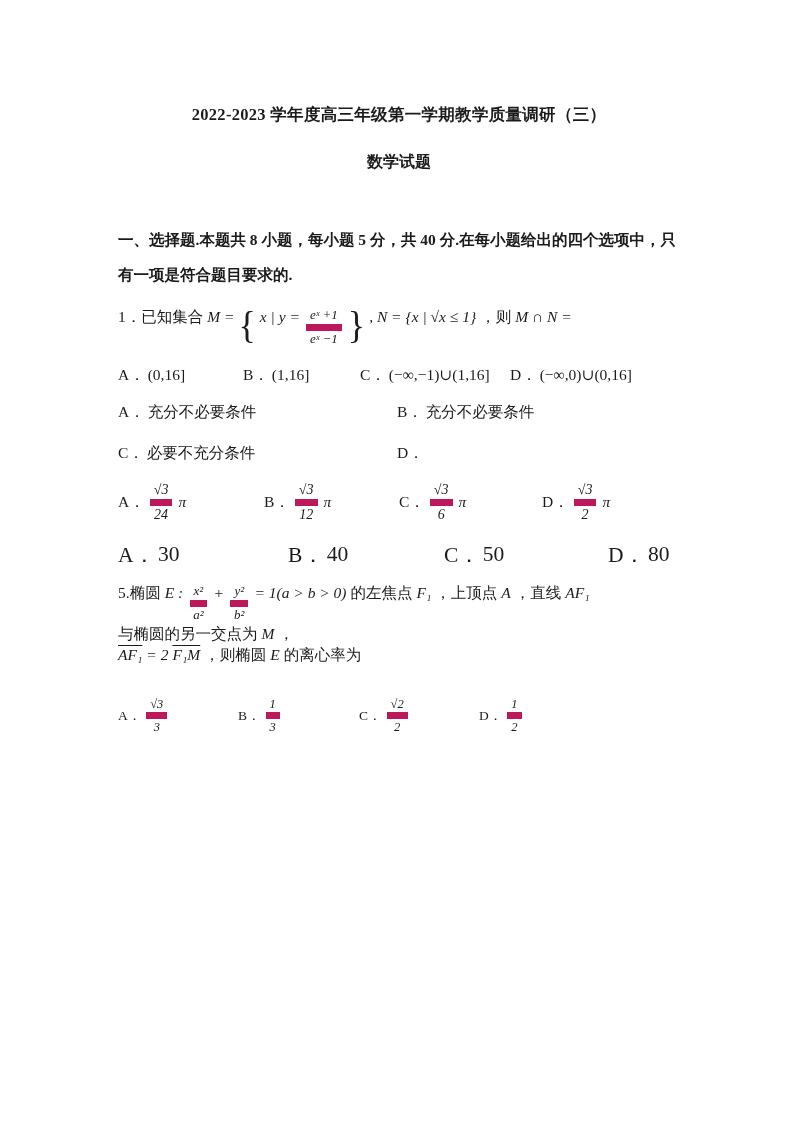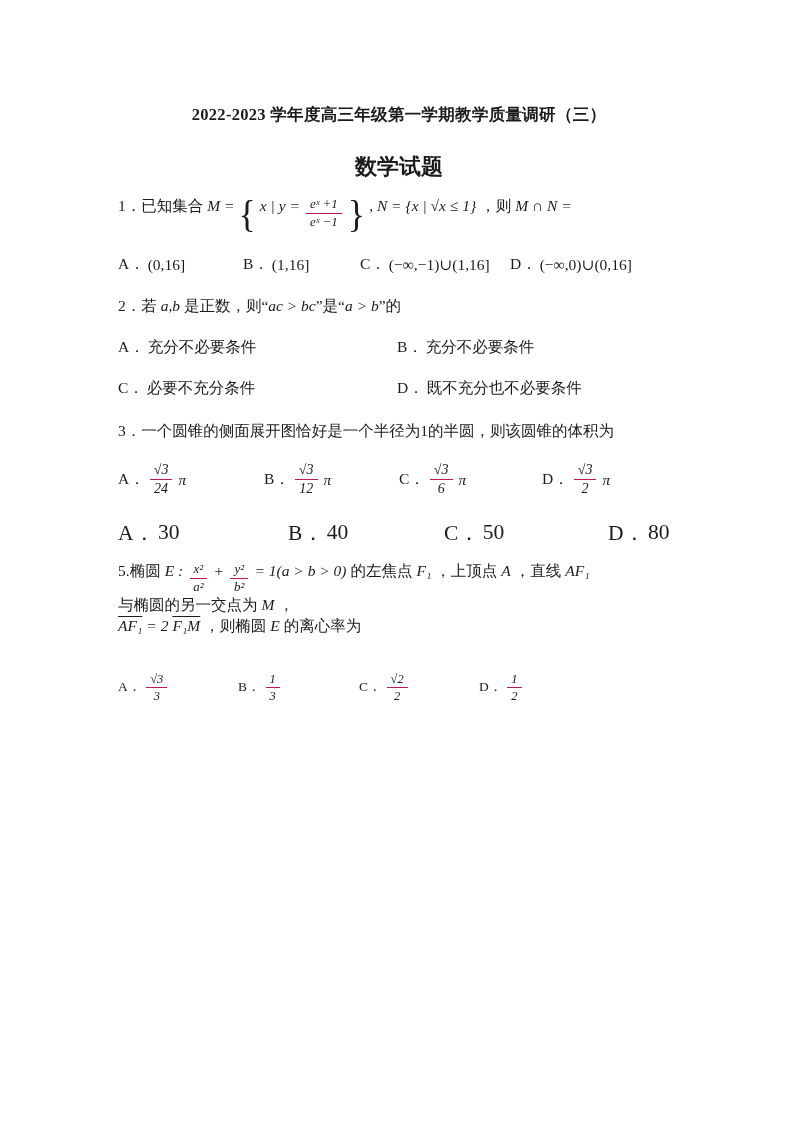--- a/index.html
+++ b/index.html
@@ -3,28 +3,28 @@
 <meta charset="utf-8">
 <style>
   html,body{margin:0;padding:0;background:#ffffff;}
   .page{
     width:794px;height:845px;margin:0 auto;background:#ffffff;
     padding:104px 114px 40px 118px;box-sizing:border-box;
     font-family:"Liberation Serif","DejaVu Serif",serif;
     color:#1b1b1b;font-size:15.5px;overflow:hidden;position:relative;
   }
   .title{font-size:16.5px;font-weight:700;text-align:center;letter-spacing:.3px;}
-  .subtitle{font-size:22px;font-weight:700;text-align:center;margin-top:26px;}
+  .subtitle{font-size:16px;font-weight:700;text-align:center;margin-top:26px;}
   .section-heading{font-weight:700;margin-top:50px;line-height:2.25;}
   .question{margin-top:14px;}
   .stem{line-height:2.2;}
   .stem-flex{display:flex;align-items:flex-start;flex-wrap:wrap;column-gap:4px;min-height:54px;line-height:1.35;font-family:Liberation Serif, serif;}
   .math{font-style:italic;}
   .frac{display:inline-flex;flex-direction:column;align-items:center;vertical-align:middle;font-size:13px;line-height:1.3;margin:0 2px;}
-  .frac .num{display:block;padding:0 4px;border-bottom:1px solid #be185d;}
+  .frac .num{display:block;padding:0 4px;border-bottom:7px solid #be185d;}
   .frac .den{display:block;padding:0 4px;}
   .big-brace{font-size:36px;font-weight:400;line-height:1;display:inline-block;transform:scaleY(1.08);font-style:normal;}
   .options{display:grid;align-items:center;margin-top:4px;}
   .opts-q1{grid-template-columns:125px 117px 150px auto;}
   .opts-q2{grid-template-columns:279px auto;row-gap:18px;margin-top:12px;line-height:1.5;}
   .opts-q3{grid-template-columns:146px 135px 143px auto;margin-top:8px;min-height:48px;}
   .opts-q3 .frac{font-size:14px;}
   .opts-q4{grid-template-columns:170px 156px 164px auto;font-size:21.5px;margin-top:10px;}
   .opts-q5{grid-template-columns:120px 121px 120px auto;font-size:13.5px;margin-top:8px;min-height:46px;}
   .opts-q5 .frac{font-size:12.5px;}
@@ -34,20 +34,21 @@
   .pi{margin-left:1px;}
 </style>
 </head>
 <body>
 
 <div class="page">
 
   <div class="title">2022-2023 学年度高三年级第一学期教学质量调研（三）</div>
   <div class="subtitle">数学试题</div>
 
+  <div class="section-heading">一、选择题.本题共 8 小题，每小题 5 分，共 40 分.在每小题给出的四个选项中，只有一项是符合题目要求的.</div>
 
   <div class="question">
     <div class="stem stem-flex">
       <span>1．已知集合</span>
       <span class="math">M =</span>
       <span class="big-brace">{</span>
       <span class="math">x | y =</span>
       <span class="frac">
         <span class="num math">eˣ +1</span>
         <span class="den math">eˣ −1</span>
@@ -71,47 +72,40 @@
         <span>(−∞,−1)∪(1,16]</span>
       </span>
       <span class="option">
         <span class="opt-label">D．</span>
         <span>(−∞,0)∪(0,16]</span>
       </span>
     </div>
   </div>
 
   <div class="question">
-    <div class="stem">
-      <span>2．若</span>
-      <span class="math">a,b</span>
-      <span>是正数，则“</span><span class="math">ac &gt; bc</span><span>”是“</span><span class="math">a &gt; b</span><span>”的</span>
-    </div>
     <div class="options opts-q2">
       <span class="option">
         <span class="opt-label">A．</span>
         <span>充分不必要条件</span>
       </span>
       <span class="option">
         <span class="opt-label">B．</span>
         <span>充分不必要条件</span>
       </span>
       <span class="option">
         <span class="opt-label">C．</span>
         <span>必要不充分条件</span>
       </span>
       <span class="option">
         <span class="opt-label">D．</span>
-        <span>既不充分也不必要条件</span>
-      </span>
-    </div>
-  </div>
-
-  <div class="question">
-    <div class="stem">3．一个圆锥的侧面展开图恰好是一个半径为1的半圆，则该圆锥的体积为</div>
+      </span>
+    </div>
+  </div>
+
+  <div class="question">
     <div class="options opts-q3">
       <span class="option">
         <span class="opt-label">A．</span>
         <span class="frac">
           <span class="num math">√3</span>
           <span class="den math">24</span>
         </span>
         <span class="math pi">π</span>
       </span>
       <span class="option">

